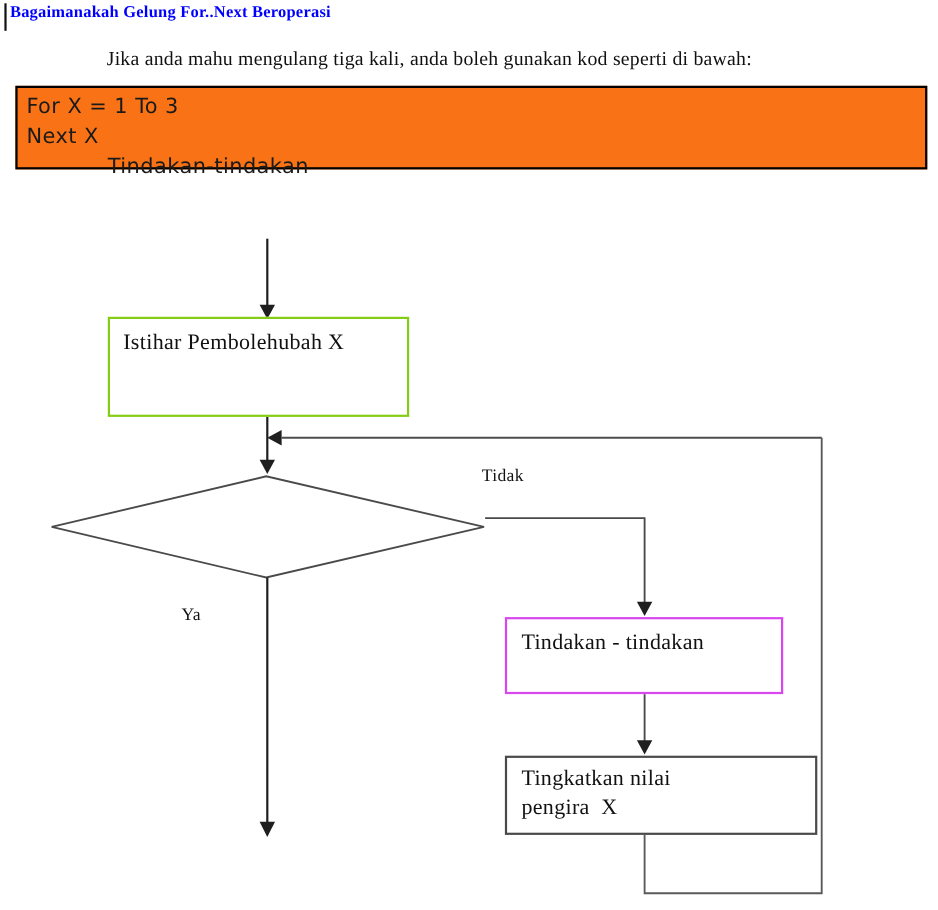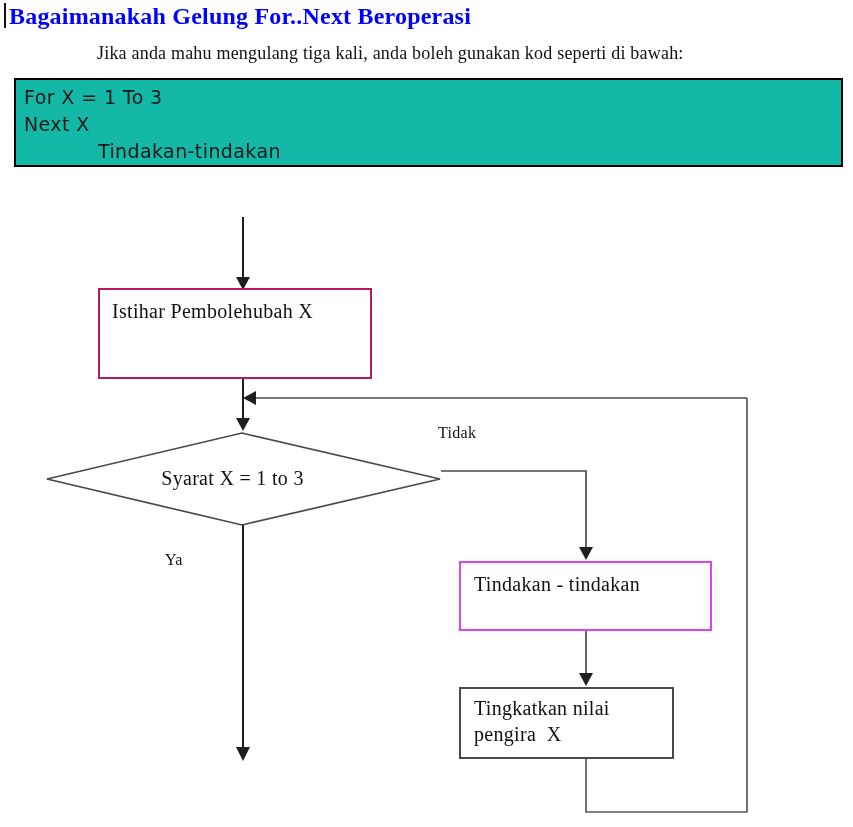--- a/index.html
+++ b/index.html
@@ -15,40 +15,40 @@
   .cursor-bar {
     position: absolute;
     left: 4px; top: 3px;
     width: 2px; height: 25px;
     background: #111111;
   }
   .title {
     position: absolute;
     left: 9px; top: 3px;
     margin: 0;
-    font-size: 24px;
+    font-size: 15px;
     font-weight: bold;
     color: #0000FF;
     letter-spacing: 0.2px;
     white-space: nowrap;
   }
   .intro {
     position: absolute;
     left: 97px; top: 43px;
     margin: 0;
     font-size: 18px;
     letter-spacing: 0.2px;
     white-space: nowrap;
   }
   .code-box {
     position: absolute;
     box-sizing: border-box;
     left: 14px; top: 78px;
-    width: 829px; height: 89px;
-    background: #14b8a6;
+    width: 829px; height: 76px;
+    background: #f97316;
     border: 2px solid #000000;
     font-family: "DejaVu Sans", sans-serif;
     font-size: 19px;
     line-height: 27px;
     letter-spacing: 0.4px;
     color: #1a1a1a;
     padding: 4px 0 0 8px;
   }
   .code-line { white-space: pre; }
   .code-line.indent { margin-left: 74px; }
@@ -61,32 +61,32 @@
     box-sizing: border-box;
     background: #ffffff;
     font-size: 20px;
     line-height: 28px;
     letter-spacing: 0.3px;
     color: #111111;
   }
   .fc-box.declare {
     left: 98px; top: 288px;
     width: 274px; height: 91px;
-    border: 2px solid #be185d;
+    border: 2px solid #84cc16;
     padding: 7px 0 0 12px;
   }
   .fc-box.action {
     left: 459px; top: 561px;
     width: 253px; height: 70px;
     border: 2px solid #d946ef;
     padding: 7px 0 0 13px;
   }
   .fc-box.increment {
     left: 459px; top: 687px;
-    width: 215px; height: 72px;
+    width: 284px; height: 72px;
     border: 2px solid #4a4a4a;
     padding: 6px 0 0 13px;
     line-height: 26px;
   }
   .fc-box .bline { white-space: pre-wrap; }
 
   .diamond-label {
     position: absolute;
     left: 47px; top: 433px;
     width: 393px; height: 90px;
@@ -147,21 +147,20 @@
       <polyline points="586,759 586,812 747,812 747,398" fill="none" stroke="#5a5a5a" stroke-width="1.7"></polyline>
 
       <line x1="243" y1="525" x2="243" y2="748" stroke="#1f1f1f" stroke-width="2"></line>
       <polygon points="236,747 250,747 243,761" fill="#1f1f1f"></polygon>
     </svg>
 
     <div class="fc-box declare">
       <div class="bline">Istihar Pembolehubah X</div>
     </div>
 
-    <div class="diamond-label">Syarat X = 1 to 3</div>
 
     <div class="branch-label no">Tidak</div>
     <div class="branch-label yes">Ya</div>
 
     <div class="fc-box action">
       <div class="bline">Tindakan - tindakan</div>
     </div>
 
     <div class="fc-box increment">
       <div class="bline">Tingkatkan nilai</div>

